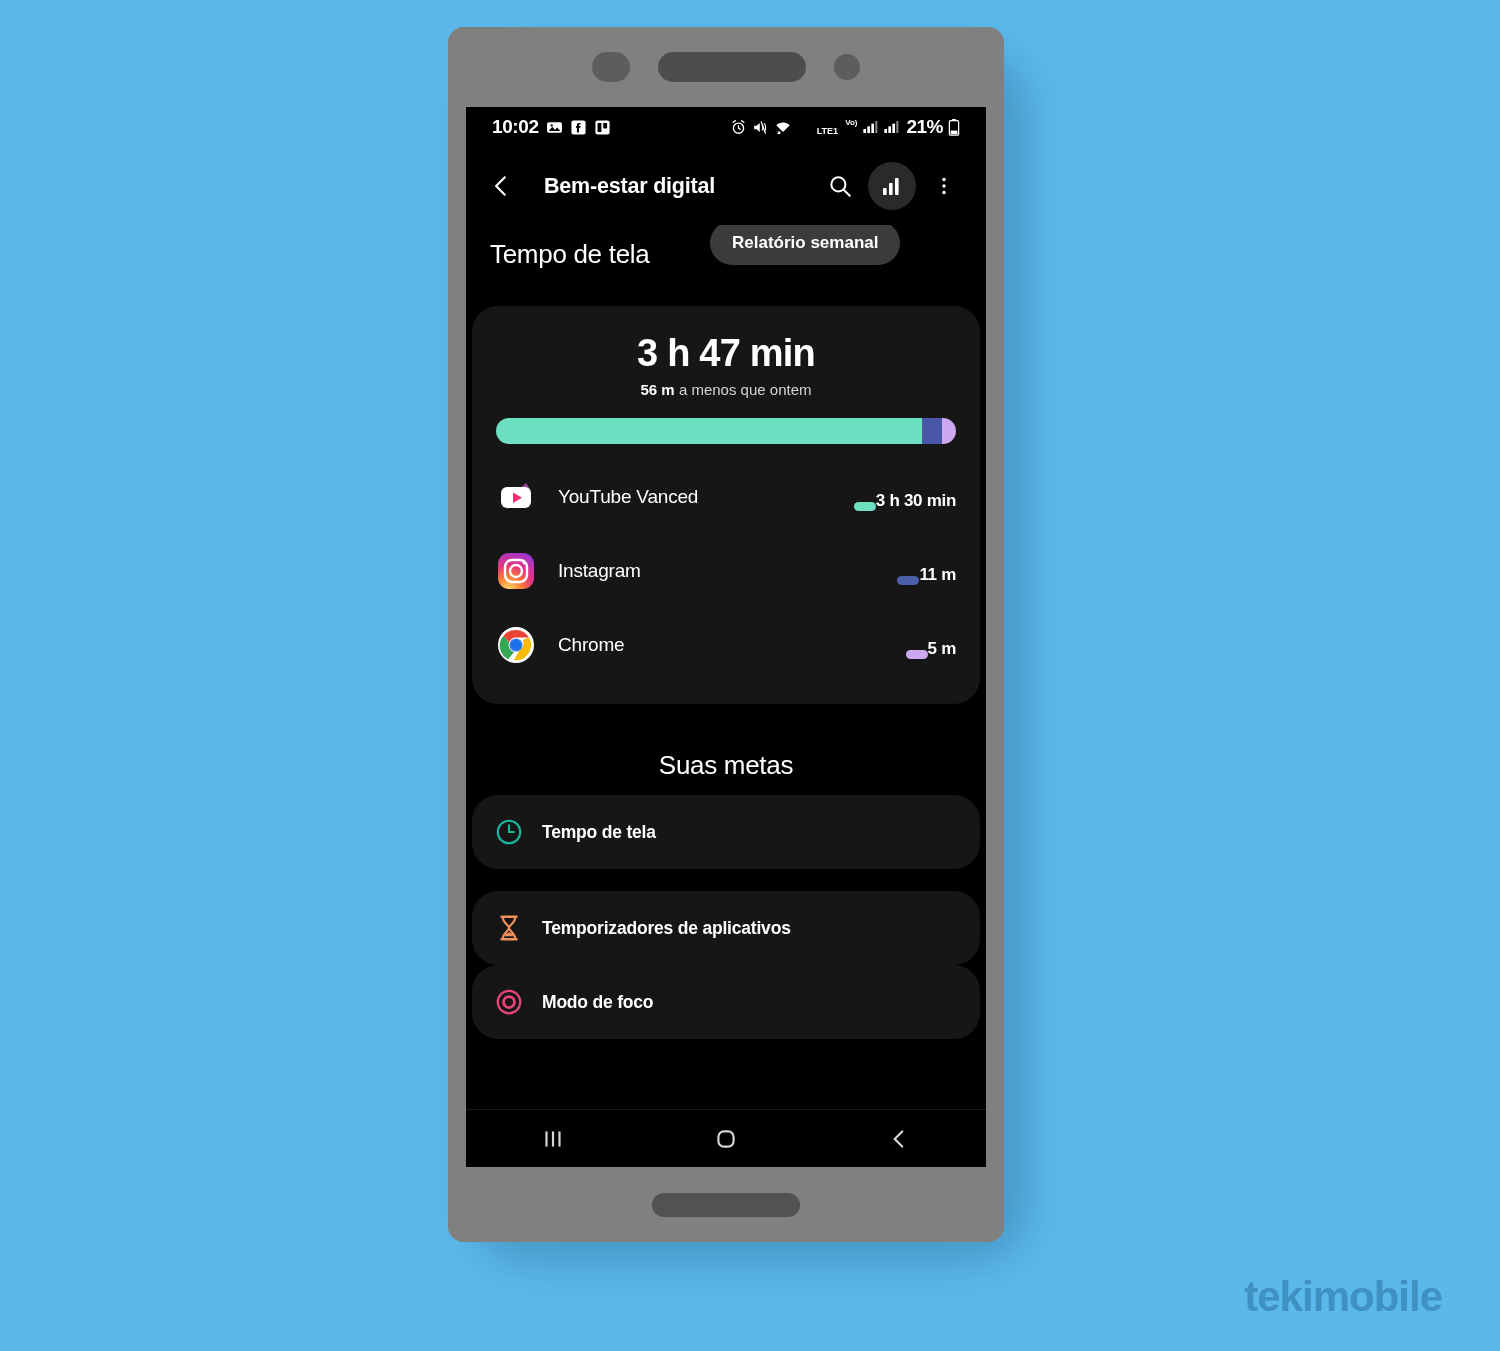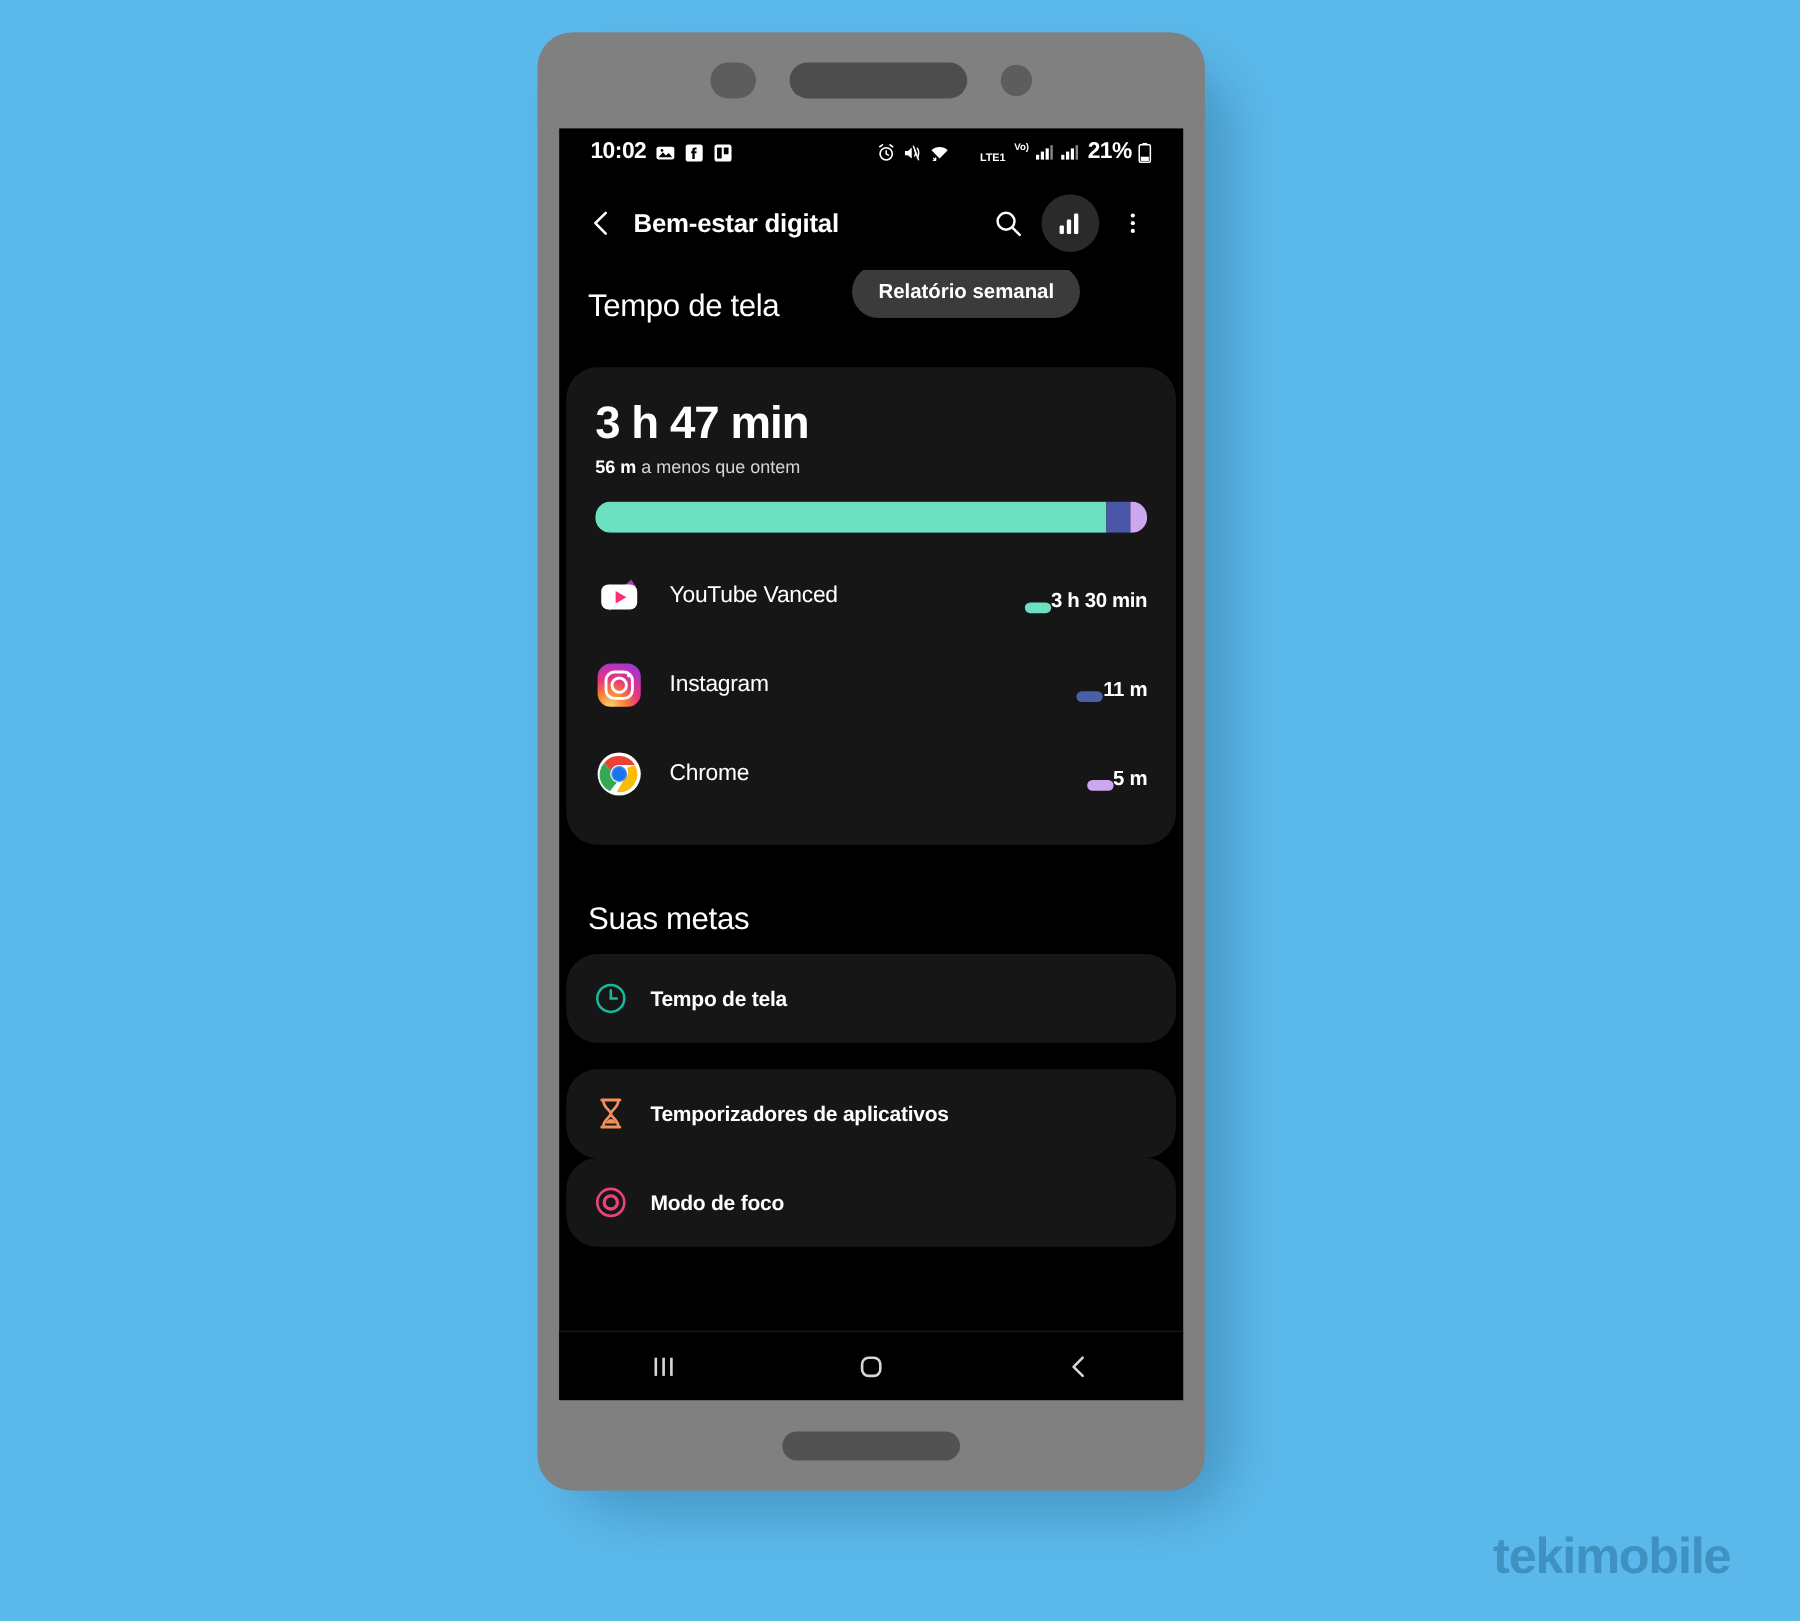--- a/index.html
+++ b/index.html
@@ -30,21 +30,21 @@
     left: 470px; top: 50px;
     width: 560px; height: 1215px;
     border-radius: 60px;
     background: rgba(30,90,130,.30);
     filter: blur(18px);
   }
   #phone {
     position: absolute;
     left: 448px; top: 27px;
     width: 556px; height: 1215px;
-    border-radius: 29px;
+    border-radius: 16px;
     background: #808080;
     overflow: hidden;
   }
   #phone-bezel-top {
     position: absolute; left: 0; top: 0;
     width: 100%; height: 80px;
     background: #808080;
     display: flex; align-items: center; justify-content: center;
     gap: 28px;
   }
@@ -93,20 +93,21 @@
   }
   .si { display: inline-flex; align-items: center; }
   #battery-pct { font-size: 19px; font-weight: bold; letter-spacing: -.5px; margin-left: 2px; }
 
   
   #actionbar {
     height: 78px;
     display: flex; align-items: center;
     padding: 0 18px 0 16px;
     flex: none;
+    gap: 16px;
   }
   #back-chevron {
     width: 38px; height: 38px;
     display: flex; align-items: center; justify-content: center;
     cursor: pointer;
   }
   #app-title {
     color: #fff; font-size: 21.5px; font-weight: bold;
     margin-left: 8px; letter-spacing: -.2px;
   }
@@ -114,21 +115,21 @@
     margin-left: auto; display: flex; align-items: center; gap: 4px;
   }
   .ab-btn {
     width: 48px; height: 48px; border-radius: 50%;
     display: flex; align-items: center; justify-content: center;
     cursor: pointer;
   }
   .ab-btn.pressed { background: #2a2a2a; }
 
   
-  #content { flex: 1 1 auto; overflow: hidden; position: relative; }
+  #content { flex: 1 1 auto; overflow: hidden; position: relative; text-align: center; }
 
   #screentime-header {
     position: relative;
     padding: 14px 24px 20px 24px;
     display: flex; align-items: center;
   }
   #screentime-title {
     color: #fff; font-size: 26px; font-weight: 400; letter-spacing: -.3px;
   }
   #weekly-report-chip {

